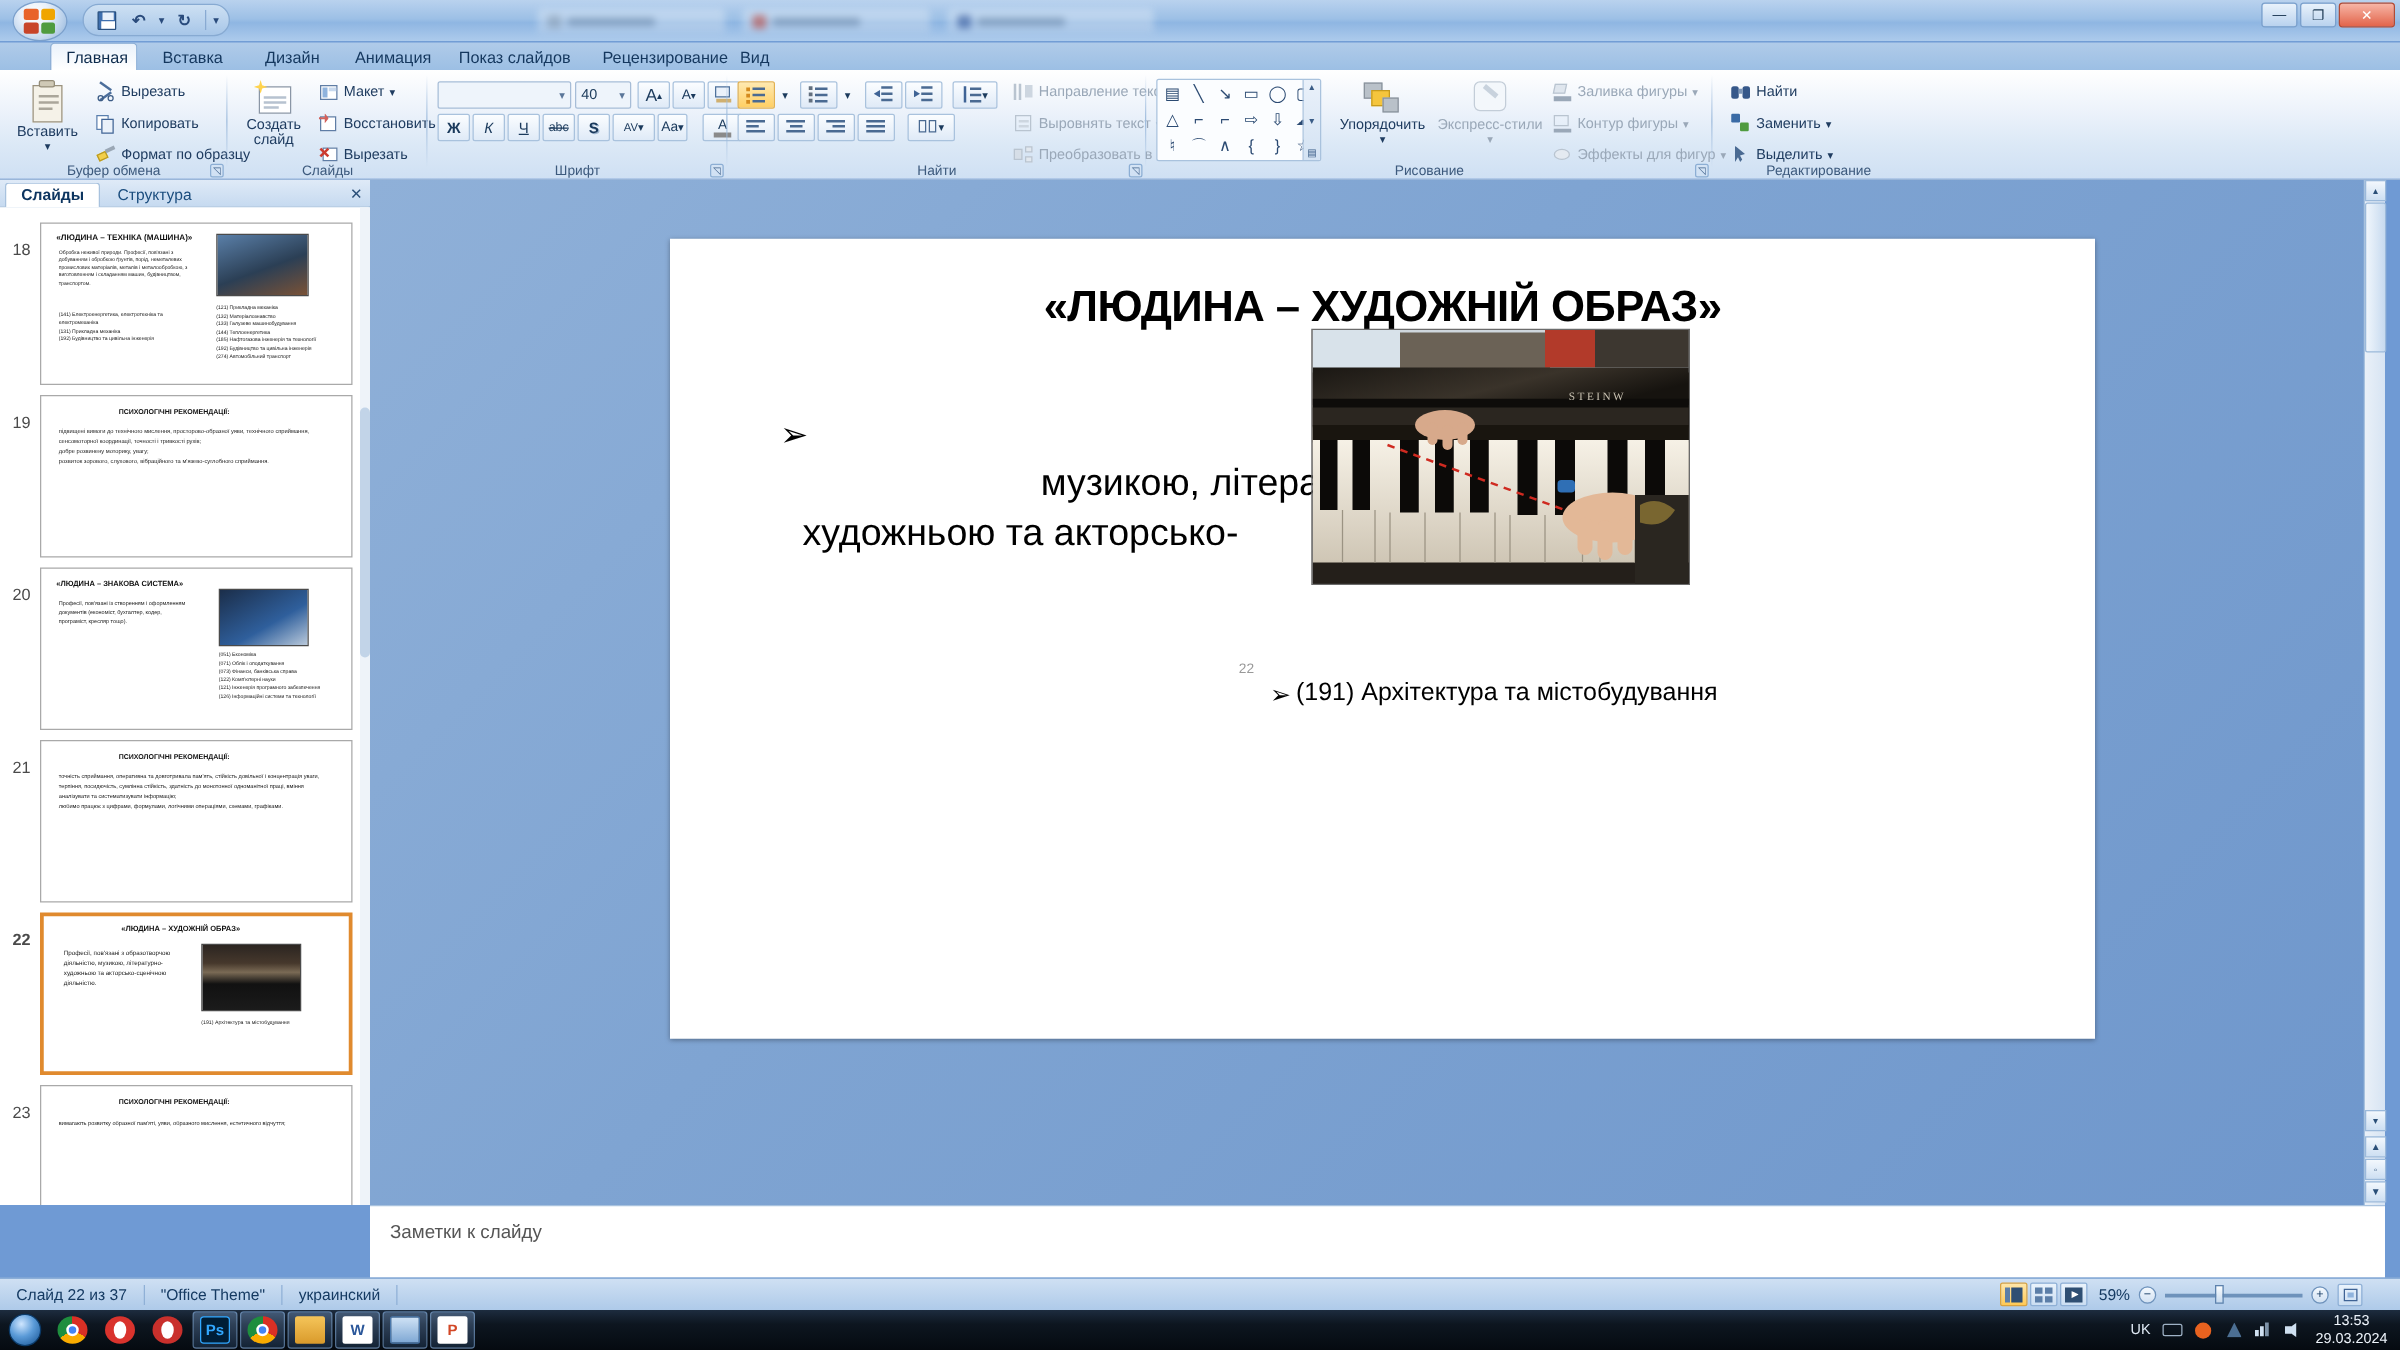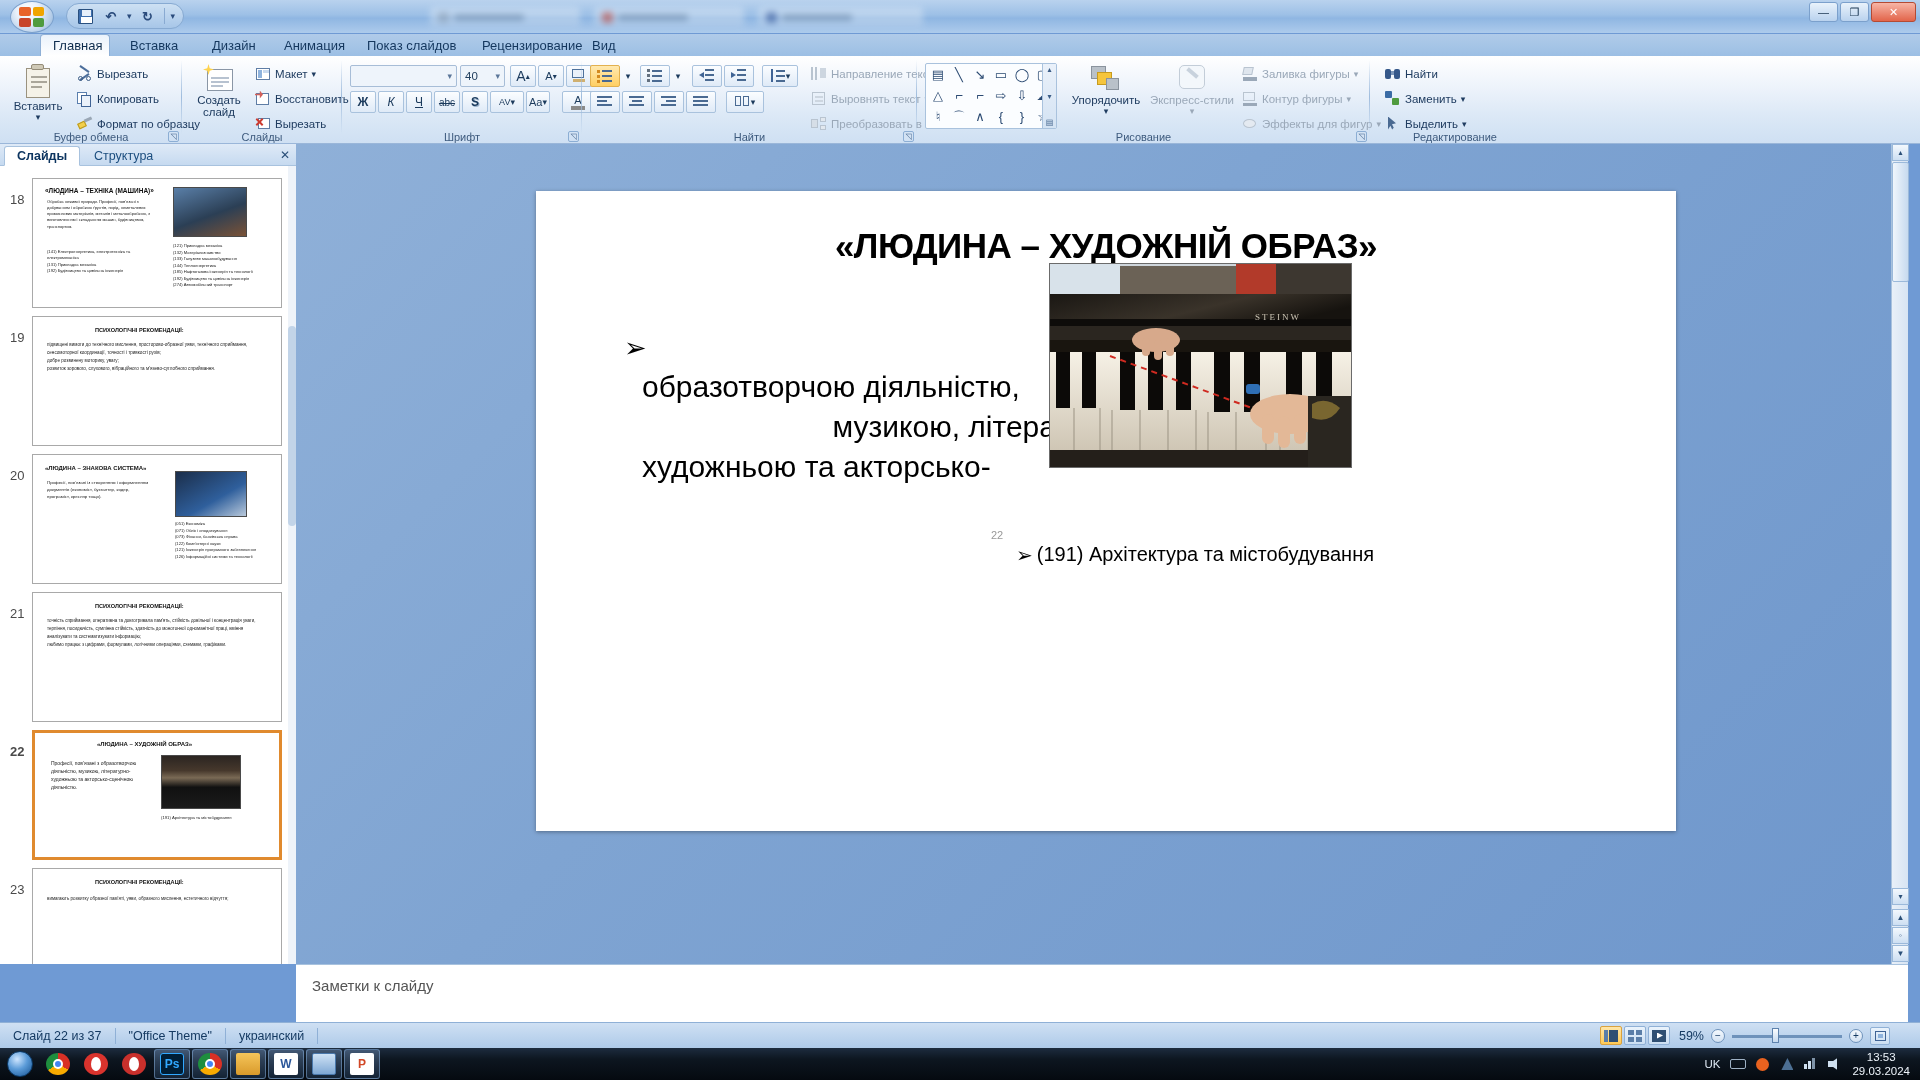--- a/index.html
+++ b/index.html
@@ -711,21 +711,20 @@
 
 <div class="stage">
   <div class="slide">
 
     <div class="slidetitle">«ЛЮДИНА – ХУДОЖНІЙ ОБРАЗ»</div>
 
     <div class="slidebody">
       <div class="bullet">
         <span class="ar">➢</span>
       </div>
-      <div style="padding-left:18px;">образотворчою діяльністю,</div>
       <div style="padding-left:18px;text-align:right;">музикою, літературно-</div>
       <div style="padding-left:18px;">художньою та акторсько-</div>
     </div>
 
     <div class="photo">
       <svg width="303" height="205" viewBox="0 0 303 205">
         <defs>
           <linearGradient id="lidg" x1="0" y1="0" x2="1" y2="0.4">
             <stop offset="0" stop-color="#1a1713"></stop>
               <stop offset="0.6" stop-color="#3a332a"></stop>

